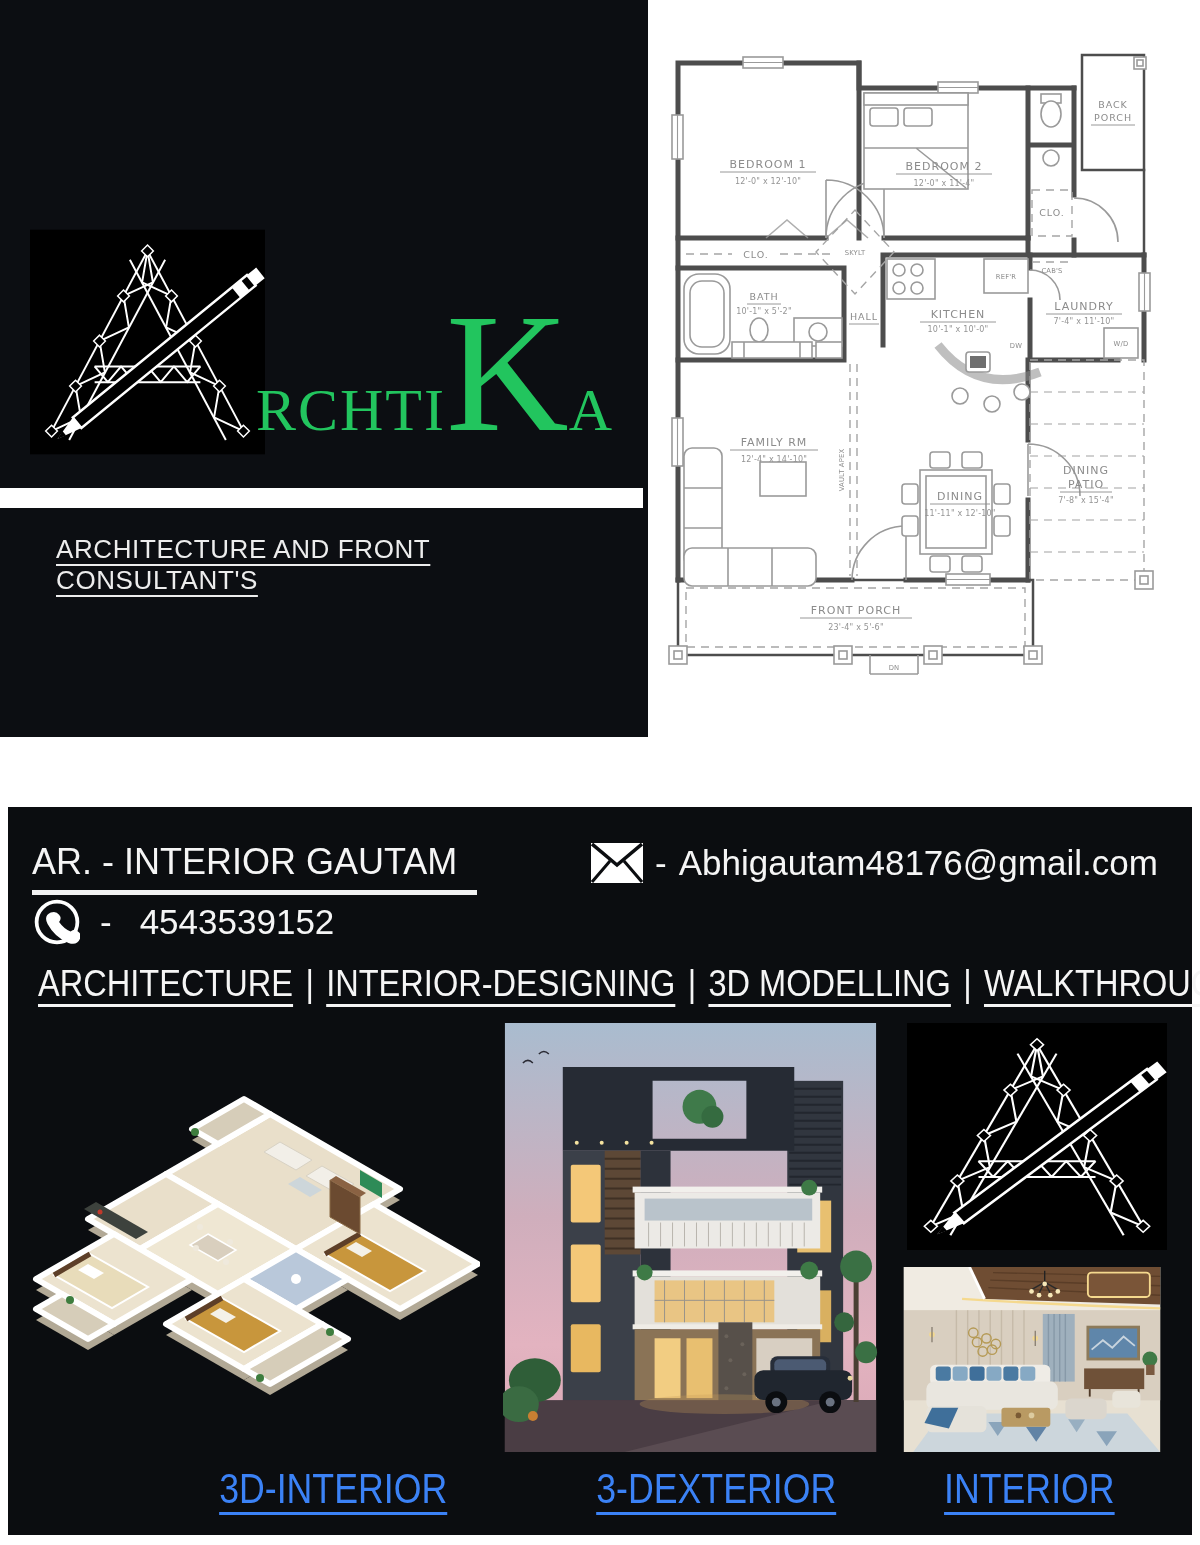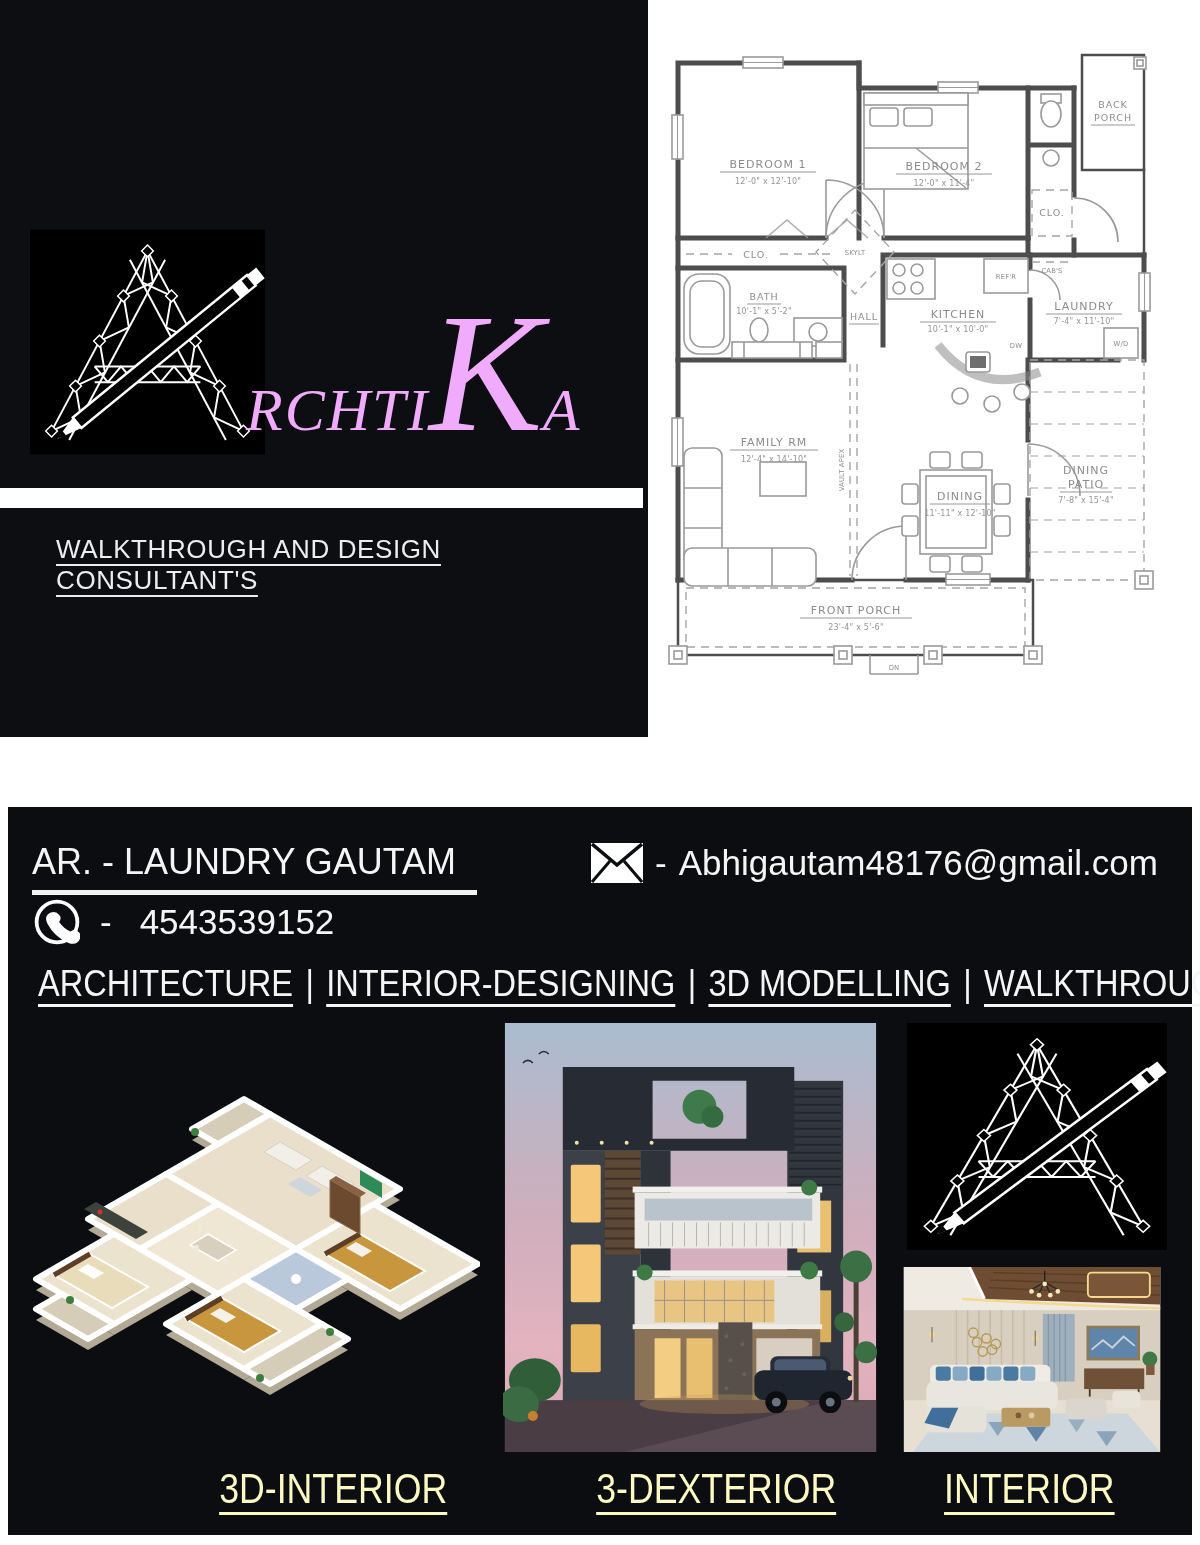--- a/index.html
+++ b/index.html
@@ -2,22 +2,22 @@
 <html><head>
 <meta charset="utf-8">
 <style>
   html,body{margin:0;padding:0;background:#ffffff;}
   .page{position:relative;width:1200px;height:1545px;background:#ffffff;overflow:hidden;
         font-family:"Liberation Sans",sans-serif;}
 
   
   .top-left{position:absolute;left:0;top:0;width:648px;height:737px;background:#0c0e12;}
   .logo-main{position:absolute;left:30px;top:226px;width:235px;height:232px;}
-  .wordmark{position:absolute;left:246px;top:288px;line-height:1;font-size:60px;
-            font-family:"Liberation Serif",serif;color:#f0abfc;white-space:nowrap;font-style:italic;}
+  .wordmark{position:absolute;left:256px;top:288px;line-height:1;font-size:60px;
+            font-family:"Liberation Serif",serif;color:#22c55e;white-space:nowrap;}
   .wm-big{font-size:170px;font-family:"Liberation Serif",serif;letter-spacing:0;}
   .wm-small{letter-spacing:2px;}
   .white-strip{position:absolute;left:0;top:488px;width:643px;height:20px;background:#ffffff;}
   .tagline{position:absolute;left:56px;top:534px;width:560px;color:#ededed;font-size:26px;
            letter-spacing:.6px;text-decoration:underline;text-underline-offset:6px;text-decoration-thickness:2px;}
   .top-right{position:absolute;left:648px;top:0;width:552px;height:737px;background:#ffffff;}
 
   
   .bottom{position:absolute;left:8px;top:807px;width:1184px;height:728px;background:#0b0d10;}
   .name-row{position:absolute;left:24px;top:34px;color:#f5f5f5;font-size:36px;white-space:nowrap;}
@@ -25,21 +25,21 @@
   .email-row{position:absolute;left:583px;top:36px;display:flex;align-items:center;gap:12px;
              color:#f5f5f5;font-size:35px;white-space:nowrap;}
   .phone-row{position:absolute;left:26px;top:92px;display:flex;align-items:center;gap:20px;
              color:#f5f5f5;font-size:35px;white-space:nowrap;}
   .phone-row .num{margin-left:8px;}
   .services{position:absolute;left:30px;top:156px;color:#f5f5f5;font-size:37px;white-space:nowrap;
             transform:scaleX(.88);transform-origin:left top;}
   .services .svc{text-decoration:underline;text-underline-offset:8px;text-decoration-thickness:2.5px;}
   .services .sep{margin:0 14px;text-decoration:none;}
   .thumb{position:absolute;}
-  .img-label{position:absolute;top:658px;width:400px;text-align:center;color:#fef9c3;font-size:42px;}
+  .img-label{position:absolute;top:658px;width:400px;text-align:center;color:#3b82f6;font-size:42px;}
   .img-label .u2{display:inline-block;transform:scaleX(.85);text-decoration:underline;
                  text-underline-offset:9px;text-decoration-thickness:2.5px;white-space:nowrap;}
 
   
   .fp .w{stroke:#4d4d4d;stroke-width:5;fill:none;stroke-linecap:square;}
   .fp .w2{stroke-width:2.5;}
   .fp .f{stroke:#9a9a9a;stroke-width:1.6;fill:#ffffff;}
   .fp .fn{stroke:#9a9a9a;stroke-width:1.6;fill:none;}
   .fp .d{stroke:#a5a5a5;stroke-width:1.4;fill:none;stroke-dasharray:8 6;}
   .fp text{fill:#8c8c8c;font-family:"DejaVu Sans",sans-serif;font-size:11px;letter-spacing:1px;text-anchor:middle;}
@@ -84,21 +84,21 @@
 </svg>
 
 <div class="page">
 
   <div class="top-left">
     <svg class="logo-main" viewBox="0 0 240 230">
       <use href="#archtika-a"></use>
     </svg>
     <div class="wordmark"><span class="wm-small">RCHTI</span><span class="wm-big">K</span><span class="wm-small">A</span></div>
     <div class="white-strip"></div>
-    <div class="tagline">WALKTHROUGH AND DESIGN CONSULTANT'S</div>
+    <div class="tagline">ARCHITECTURE AND FRONT CONSULTANT'S</div>
   </div>
 
   <div class="top-right">
     <svg class="fp" viewBox="0 0 552 737" width="552" height="737">
 
       <path class="w" d="M30,63 H211 M211,63 V88 M211,88 H426 M30,63 V580"></path>
       <path class="w" d="M30,580 H204 M258,580 H380"></path>
       <path class="w" d="M211,63 V238"></path>
       <path class="w" d="M30,238 H178 M236,238 H380"></path>
       <path class="w" d="M380,88 V238 M426,88 V170 M380,145 H426 M426,170 V195 M426,240 V255"></path>
@@ -275,21 +275,21 @@
         <text class="tiny" x="207" y="255">SKYLT</text>
         <text class="tiny" x="246" y="670">DN</text>
         <text class="tiny" transform="rotate(-90 196,470)" x="196" y="470">VAULT APEX</text>
       </g>
     </svg>
   </div>
 
   <div class="bottom">
 
     <div class="name-row">
-      <span class="u">AR. -  LAUNDRY GAUTAM</span>
+      <span class="u">AR. -  INTERIOR GAUTAM</span>
     </div>
 
     <div class="email-row">
       <svg width="52" height="40" viewBox="0 0 52 40">
         <rect x="0" y="0" width="52" height="40" fill="#ffffff"></rect>
         <path d="M1,1 L26,22 L51,1" stroke="#0b0d10" stroke-width="3.5" fill="none"></path>
         <path d="M1,39 L19,18 M51,39 L33,18" stroke="#0b0d10" stroke-width="3" fill="none"></path>
       </svg>
       <span>-</span>
       <span>Abhigautam48176@gmail.com</span>

